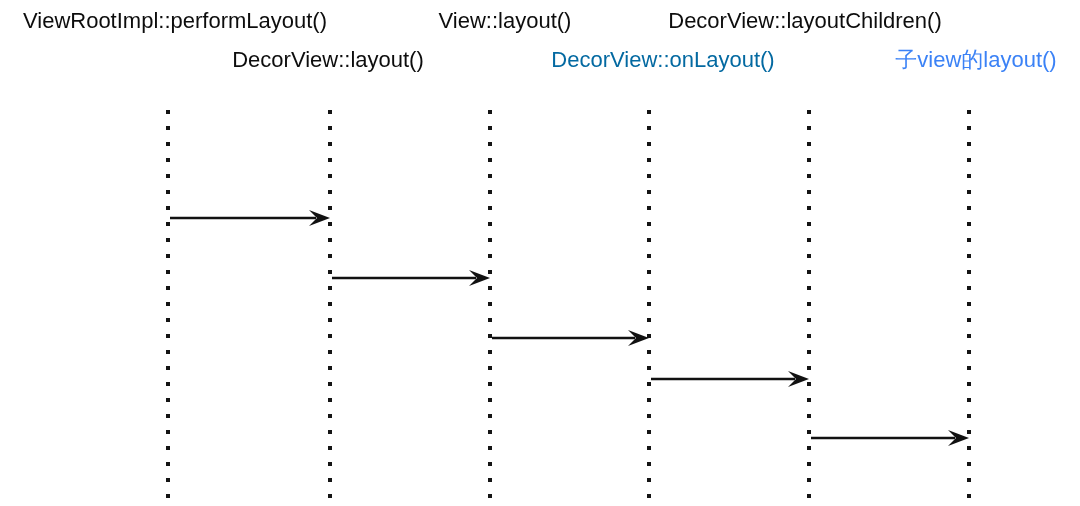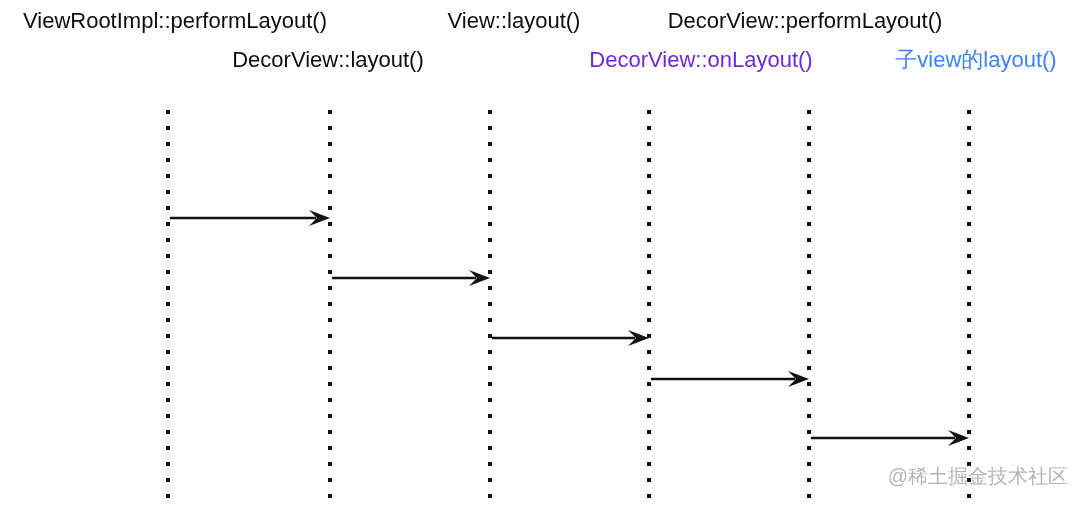--- a/index.html
+++ b/index.html
@@ -53,23 +53,23 @@
     text-shadow: 0 0 2px #ffffff;
   }
 </style>
 </head>
 <body>
 
 <div id="canvas">
   <div id="labels">
       <div class="lifeline-label label-row-1" style="left: 175px; color: rgb(13, 13, 13);">ViewRootImpl::performLayout()</div>
       <div class="lifeline-label label-row-2" style="left: 328px; color: rgb(13, 13, 13);">DecorView::layout()</div>
-      <div class="lifeline-label label-row-1" style="left: 505px; color: rgb(13, 13, 13); margin-left: 9px;">View::layout()</div>
-      <div class="lifeline-label label-row-2" style="left: 701px; color: #6d28d9;">DecorView::onLayout()</div>
-      <div class="lifeline-label label-row-1" style="left: 805px; color: rgb(13, 13, 13);">DecorView::performLayout()</div>
+      <div class="lifeline-label label-row-1" style="left: 505px; color: rgb(13, 13, 13);">View::layout()</div>
+      <div class="lifeline-label label-row-2" style="left: 663px; color: #0369a1;">DecorView::onLayout()</div>
+      <div class="lifeline-label label-row-1" style="left: 805px; color: rgb(13, 13, 13);">DecorView::layoutChildren()</div>
       <div class="lifeline-label label-row-2" style="left: 976px; color: #3b82f6;">子view的layout()</div>
     </div>
   <div id="lifelines">
       <div class="lifeline" style="left: 166px; top: 110px; height: 390px;"></div>
       <div class="lifeline" style="left: 328px; top: 110px; height: 390px;"></div>
       <div class="lifeline" style="left: 488px; top: 110px; height: 390px;"></div>
       <div class="lifeline" style="left: 647px; top: 110px; height: 390px;"></div>
       <div class="lifeline" style="left: 807px; top: 110px; height: 390px;"></div>
       <div class="lifeline" style="left: 967px; top: 110px; height: 390px;"></div>
     </div>
@@ -88,14 +88,13 @@
       </g>
       <g>
         <line x1="651" y1="379" x2="795" y2="379" stroke="#111111" stroke-width="2.5"></line>
         <path d="M 809 379 L 788 371 L 796 379 L 788 387 Z" fill="#111111"></path>
       </g>
       <g>
         <line x1="811" y1="438" x2="955" y2="438" stroke="#111111" stroke-width="2.5"></line>
         <path d="M 969 438 L 948 430 L 956 438 L 948 446 Z" fill="#111111"></path>
       </g>
     </svg>
-  <div id="watermark" title="@稀土掘金技术社区" style="color: rgb(181, 181, 181);">@稀土掘金技术社区</div>
 </div>
 
 </body></html>

